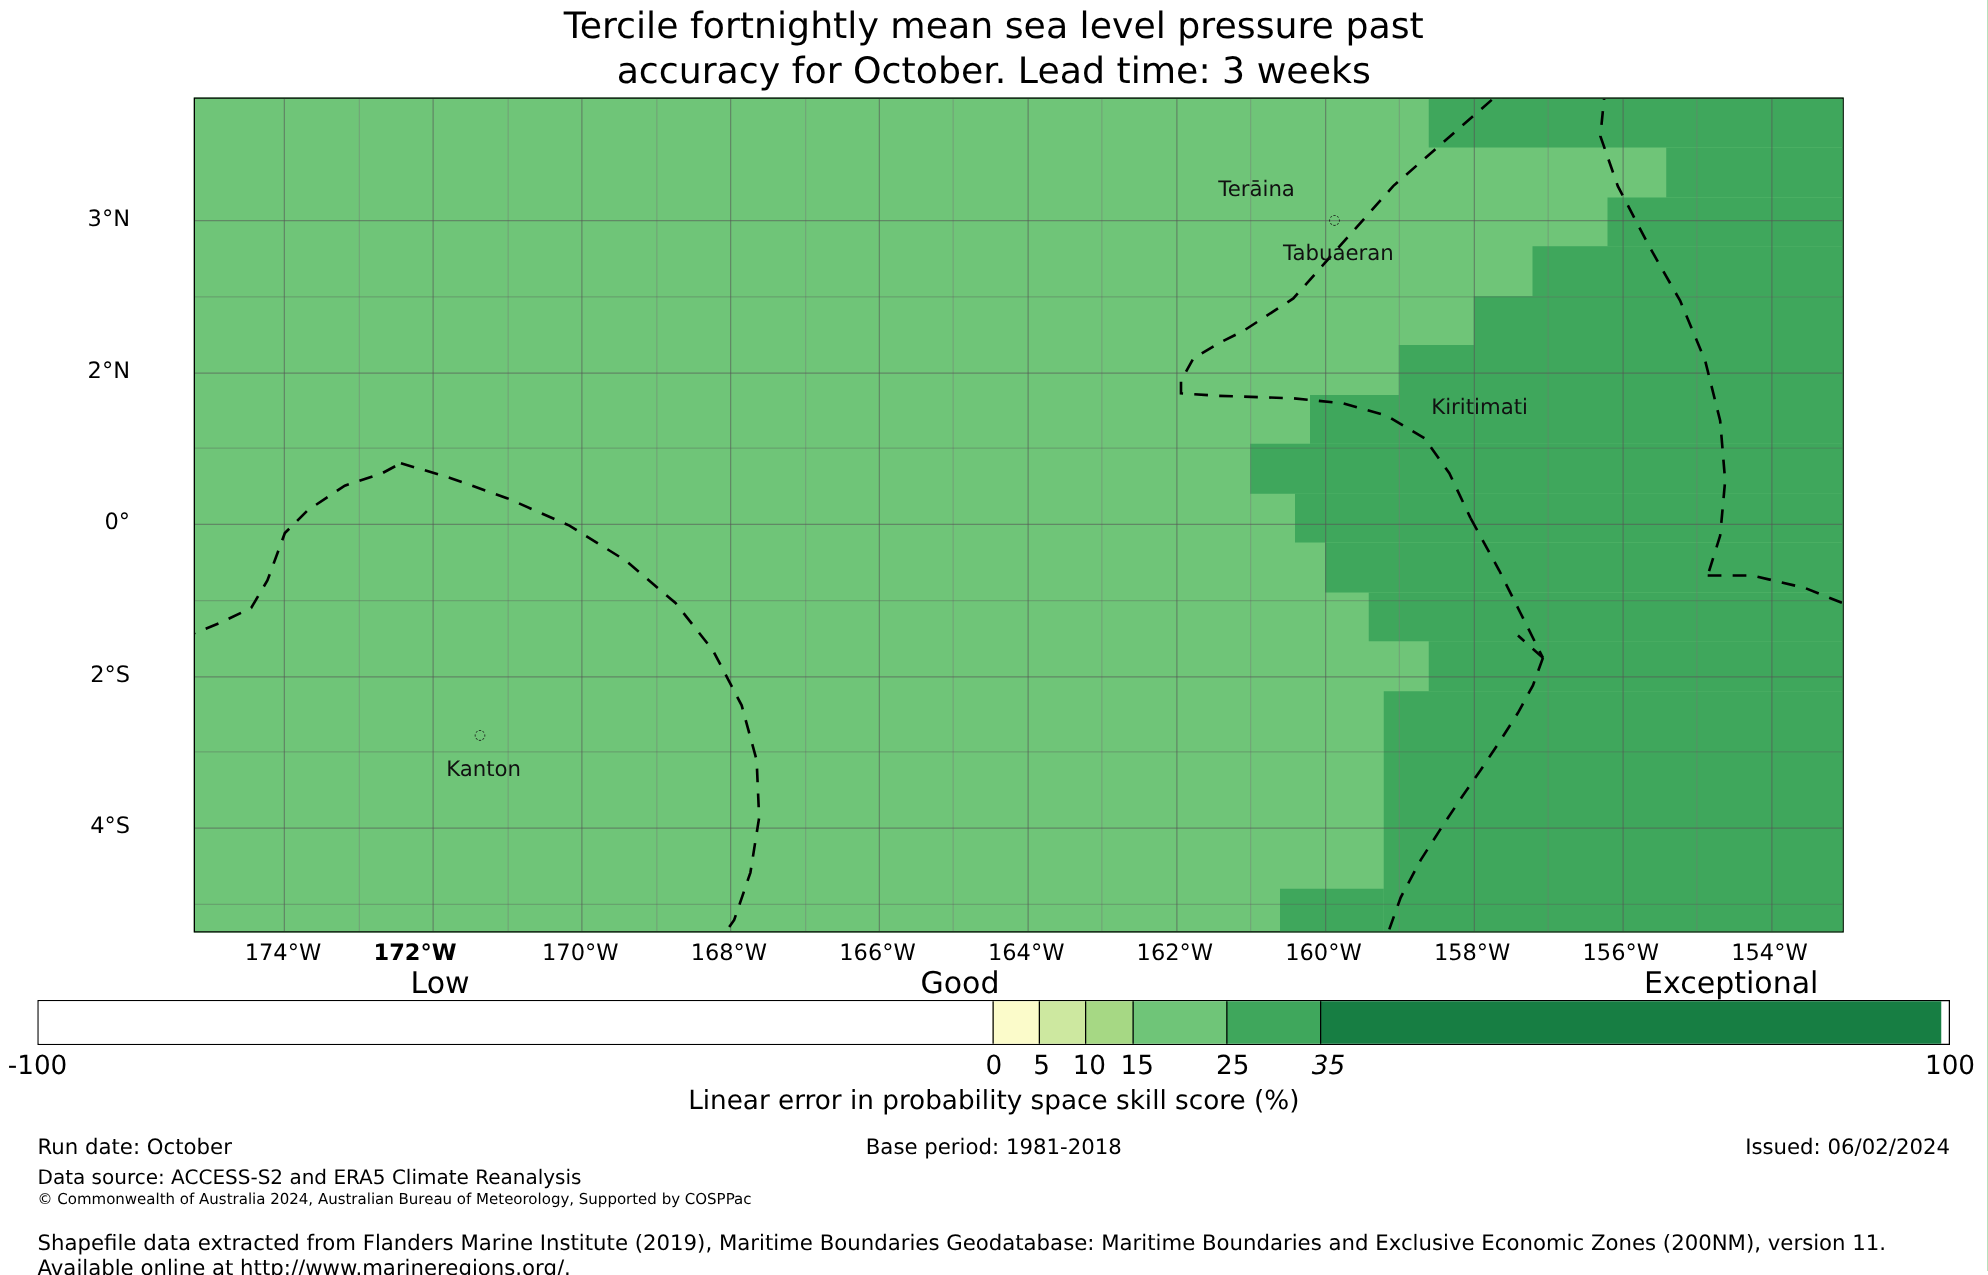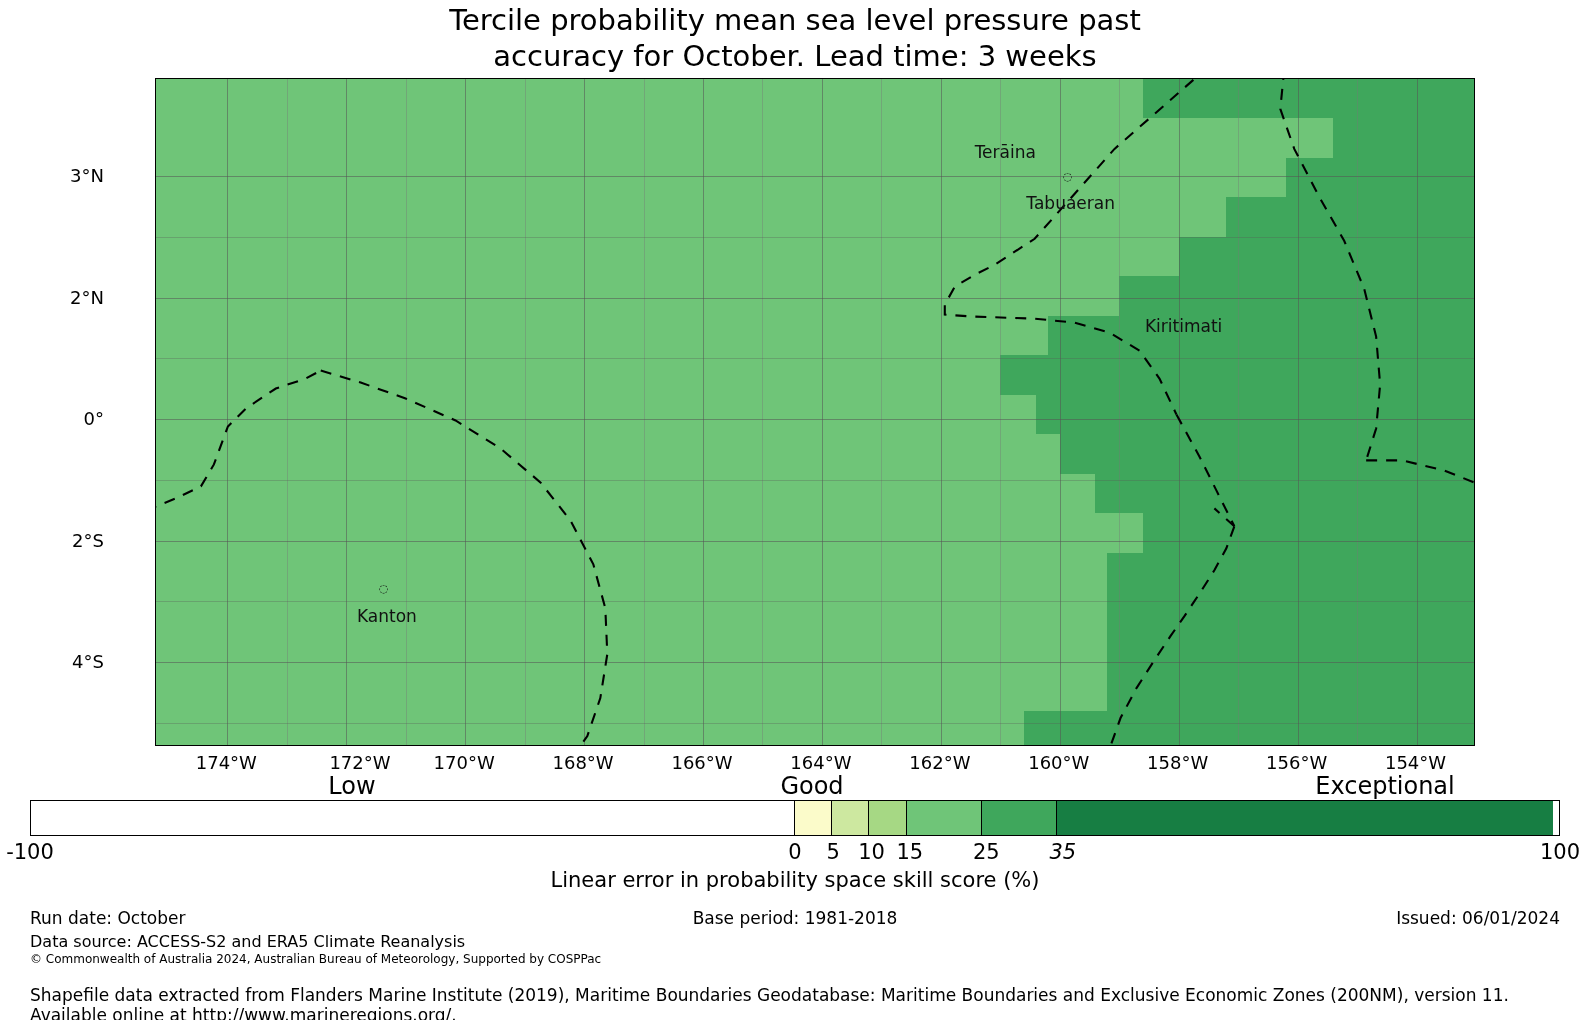--- a/index.html
+++ b/index.html
@@ -60,21 +60,21 @@
   #data-source{position:absolute;left:30px;top:932px;font-size:16px;}
   #copyright{position:absolute;left:30px;top:952px;font-size:12px;}
   #shapefile{position:absolute;left:30px;top:985px;font-size:17px;}
 </style>
 </head>
 <body>
 
 <div class="fig">
 
   <div id="title">
-    <span>Tercile probability mean sea level pressure past</span>
+    <span>Tercile fortnightly mean sea level pressure past</span>
     <span class="l2">accuracy for October. Lead time: 3 weeks</span>
   </div>
 
   <div id="plot">
 
     <div id="cells">
         <div style="left: 987.027px; top: 0px; width: 332.973px; height: 39.4727px; background: rgb(63, 167, 92);"></div>
         <div style="left: 1177.3px; top: 39.4727px; width: 142.703px; height: 39.4727px; background: rgb(63, 167, 92);"></div>
         <div style="left: 1129.73px; top: 78.9455px; width: 190.27px; height: 39.4727px; background: rgb(63, 167, 92);"></div>
         <div style="left: 1070.27px; top: 118.418px; width: 249.73px; height: 39.4727px; background: rgb(63, 167, 92);"></div>
@@ -150,21 +150,21 @@
 
   </div>
 
   <div id="axes">
       <div class="ytick" style="top: 175.164px;">3°N</div>
       <div class="ytick" style="top: 296.618px;">2°N</div>
       <div class="ytick" style="top: 418.073px;">0°</div>
       <div class="ytick" style="top: 539.527px;">2°S</div>
       <div class="ytick" style="top: 660.982px;">4°S</div>
       <div class="xtick" style="left: 226.351px;">174°W</div>
-      <div class="xtick" style="left: 360px;">172°W</div>
+      <div class="xtick" style="left: 332px; font-weight: bold;">172°W</div>
       <div class="xtick" style="left: 464.189px;">170°W</div>
       <div class="xtick" style="left: 583.108px;">168°W</div>
       <div class="xtick" style="left: 702.027px;">166°W</div>
       <div class="xtick" style="left: 820.946px;">164°W</div>
       <div class="xtick" style="left: 939.865px;">162°W</div>
       <div class="xtick" style="left: 1058.78px;">160°W</div>
       <div class="xtick" style="left: 1177.7px;">158°W</div>
       <div class="xtick" style="left: 1296.62px;">156°W</div>
       <div class="xtick" style="left: 1415.54px;">154°W</div>
     </div>
@@ -173,21 +173,21 @@
       <div class="isl-label" style="left: 1005.27px; top: 141.764px;">Terāina</div>
       <div class="isl-label" style="left: 1070.68px; top: 193.382px;">Tabuaeran</div>
       <div class="isl-mark" style="left: 1067.7px; top: 176.378px;">◌</div>
       <div class="isl-label" style="left: 1183.65px; top: 316.051px;">Kiritimati</div>
       <div class="isl-label" style="left: 386.892px; top: 606.327px;">Kanton</div>
       <div class="isl-mark" style="left: 383.919px; top: 588.109px;">◌</div>
     </div>
 
   <div id="catwords">
       <div class="catword" style="left: 352px;">Low</div>
-      <div class="catword" style="left: 768px; margin-left: 44px;">Good</div>
+      <div class="catword" style="left: 768px;">Good</div>
       <div class="catword" style="left: 1385px;">Exceptional</div>
     </div>
 
   <div id="cbar">
       <div class="seg" style="background: rgb(255, 255, 255); width: 50%;"></div>
       <div class="seg" style="background: rgb(251, 251, 202); width: 2.5%;"></div>
       <div class="seg" style="background: rgb(205, 232, 160); width: 2.5%;"></div>
       <div class="seg" style="background: rgb(166, 216, 132); width: 2.5%;"></div>
       <div class="seg" style="background: rgb(111, 197, 120); width: 5%;"></div>
       <div class="seg" style="background: rgb(63, 167, 92); width: 5%;"></div>
@@ -200,18 +200,18 @@
       <div class="cbtick" style="left: 871.5px;">10</div>
       <div class="cbtick" style="left: 909.75px;">15</div>
       <div class="cbtick" style="left: 986.25px;">25</div>
       <div class="cbtick" style="left: 1062.75px; font-style: italic;">35</div>
       <div class="cbtick" style="left: 1560px;">100</div>
     </div>
   <div id="cbar-label">Linear error in probability space skill score (%)</div>
 
   <div id="run-date">Run date: October</div>
   <div id="base-period">Base period: 1981-2018</div>
-  <div id="issued">Issued: 06/01/2024</div>
+  <div id="issued">Issued: 06/02/2024</div>
   <div id="data-source">Data source: ACCESS-S2 and ERA5 Climate Reanalysis</div>
   <div id="copyright">© Commonwealth of Australia 2024, Australian Bureau of Meteorology, Supported by COSPPac</div>
   <div id="shapefile">Shapefile data extracted from Flanders Marine Institute (2019), Maritime Boundaries Geodatabase: Maritime Boundaries and Exclusive Economic Zones (200NM), version 11. Available online at http://www.marineregions.org/.</div>
 
 </div>
 
 </body></html>

